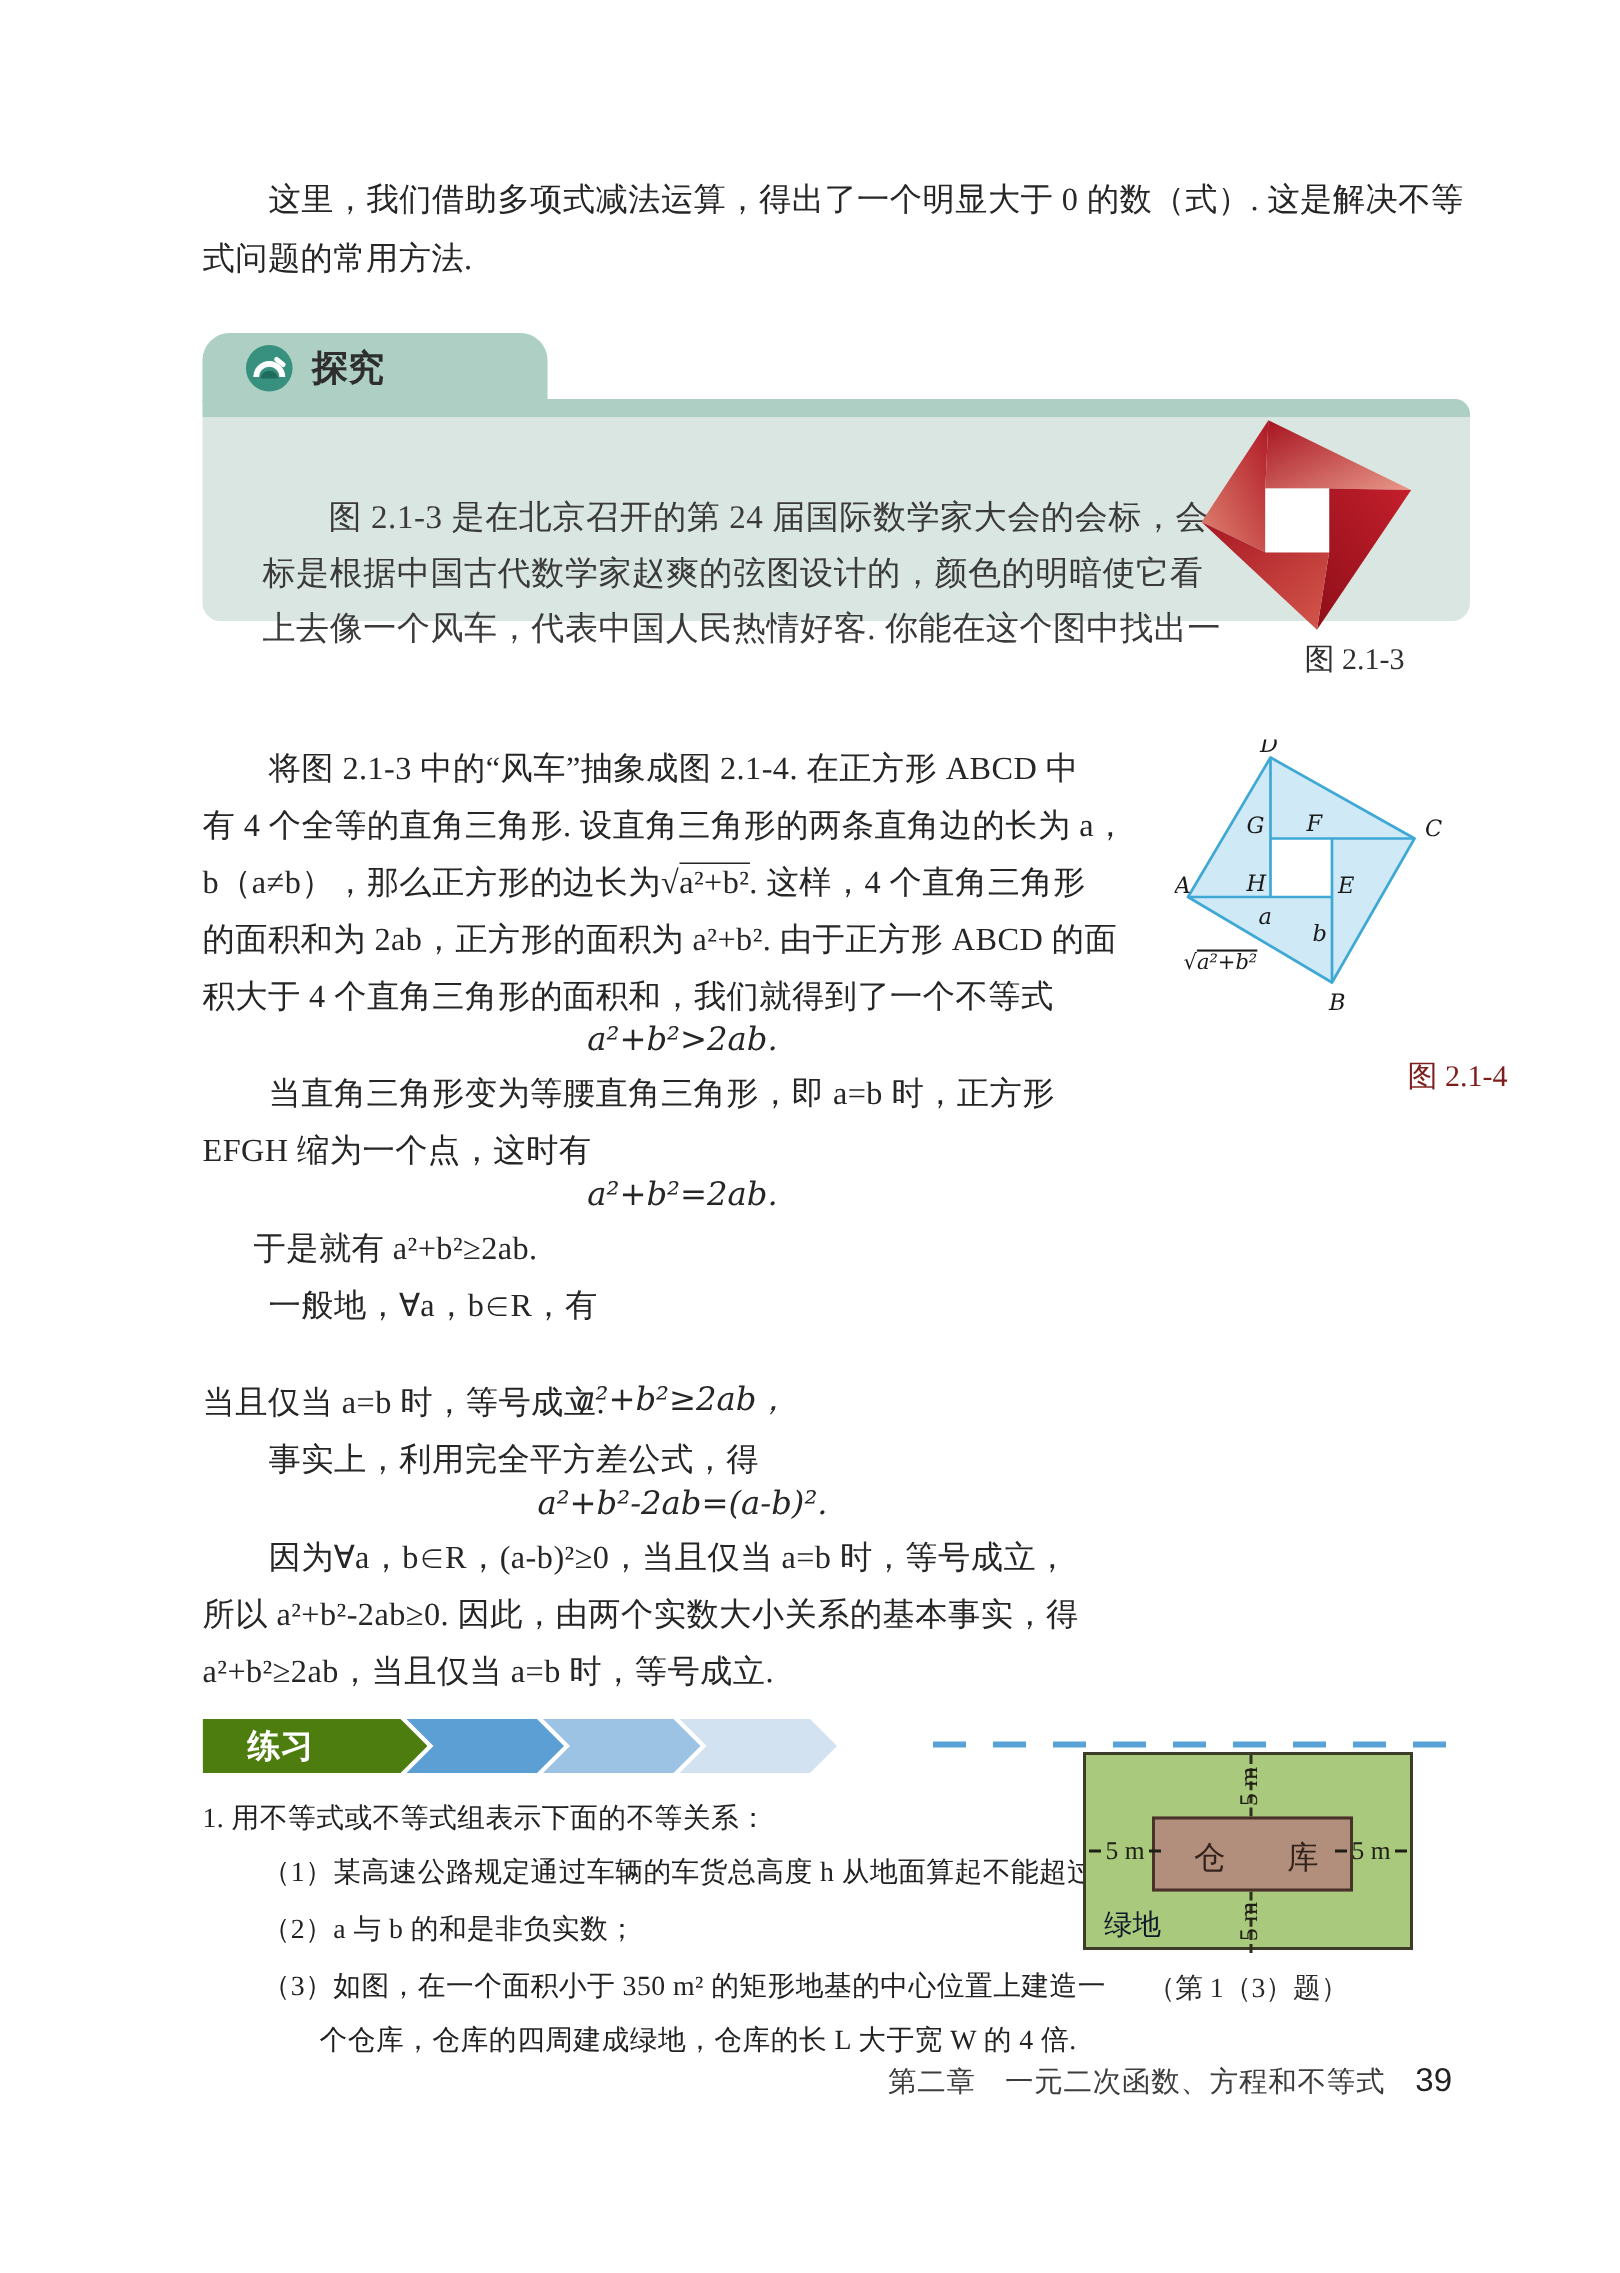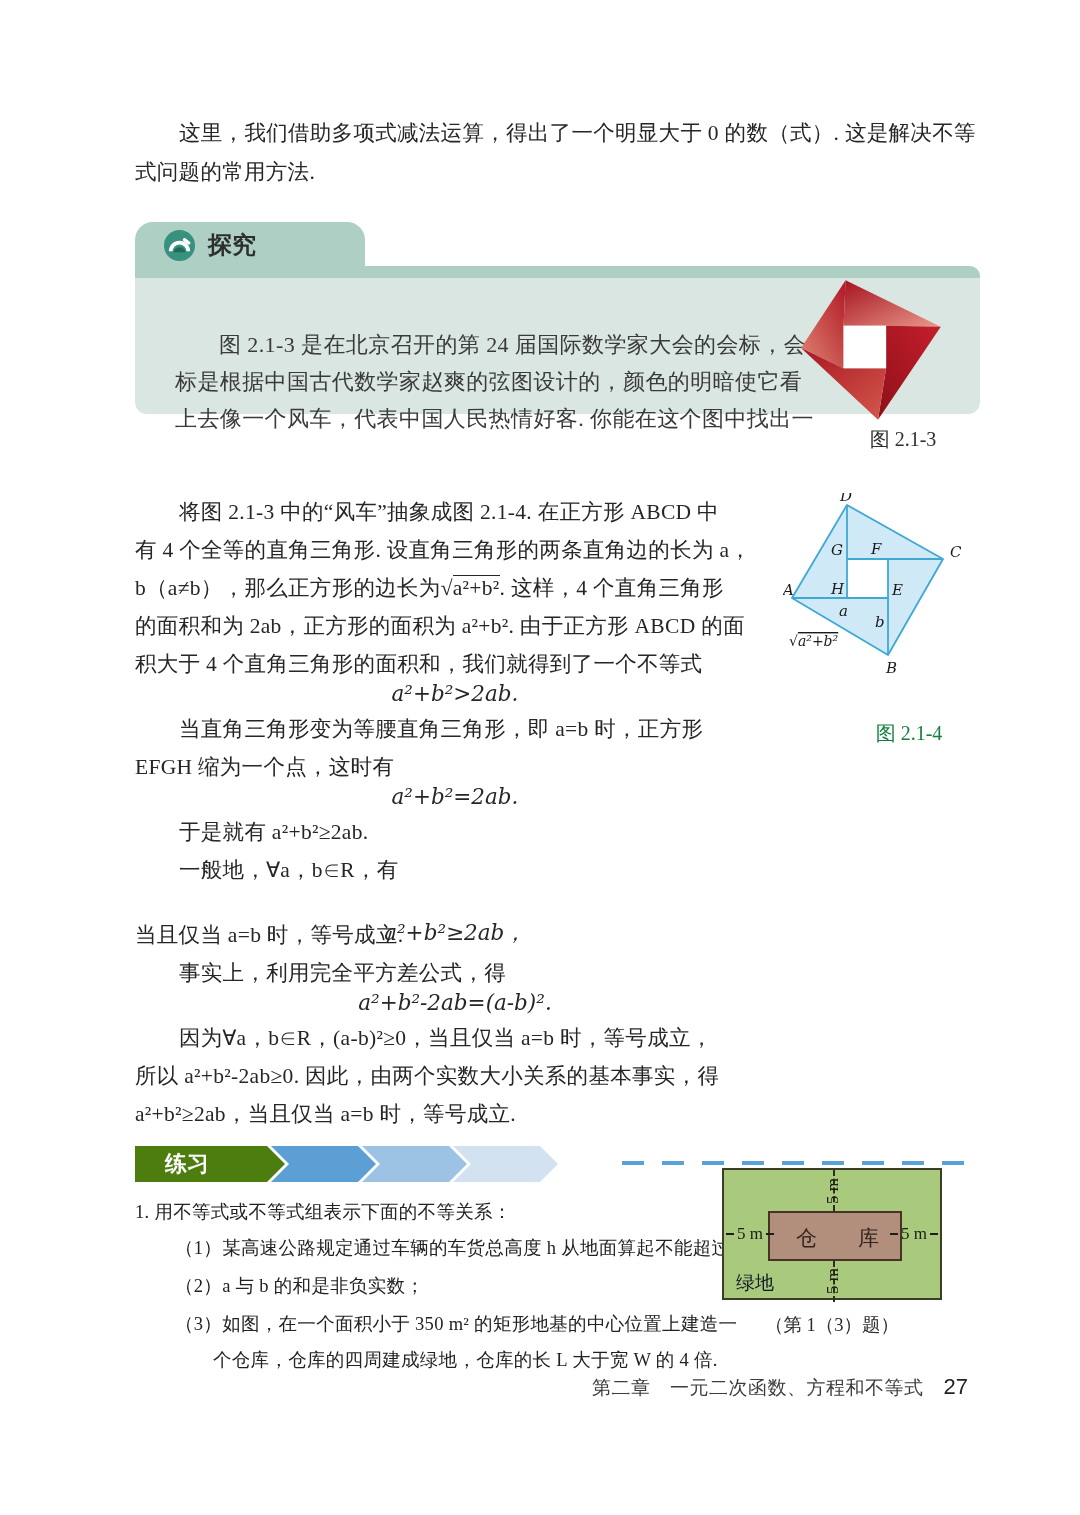--- a/index.html
+++ b/index.html
@@ -21,22 +21,22 @@
   .explore-body { position:absolute; left:0; top:56px; width:845px; height:136px;
                   background:#dae6e1; border-radius:0 0 12px 12px; }
   .explore-tab-label { font-family:"Liberation Sans", sans-serif; font-size:24px; font-weight:600; color:#2e2e2e; }
   .explore-line { position:absolute; white-space:nowrap; font-size:22px; color:#3a3a3a; letter-spacing:.4px; }
   .logo-wrap { position:absolute; left:662px; top:52px; width:162px; height:152px; }
   .logo-caption { position:absolute; left:688px; top:204px; width:160px; text-align:center;
                   font-size:20px; color:#2f2f2f; }
 
   
   .fig4-wrap { position:absolute; left:783px; top:493px; width:192px; height:215px; }
-  .fig4-caption { position:absolute; left:813px; top:720px; width:192px; text-align:center;
-                  font-size:20px; color:#15803d; white-space:nowrap; }
+  .fig4-caption { position:absolute; left:813px; top:704px; width:192px; text-align:right;
+                  font-size:20px; color:#7f1d1d; white-space:nowrap; }
 
   
   .practice-banner { position:absolute; left:135px; top:1146px; height:36px; display:flex; }
   .chev { height:36px; }
   .chev1 { width:150px; background:#4d7c0f;
            clip-path:polygon(0 0, calc(100% - 18px) 0, 100% 50%, calc(100% - 18px) 100%, 0 100%);
            display:flex; align-items:center; padding-left:30px; }
   .chevn { width:105px; margin-left:-14px;
            clip-path:polygon(0 0, calc(100% - 18px) 0, 100% 50%, calc(100% - 18px) 100%, 0 100%, 18px 50%); }
   .chev2 { background:#5b9fd4; } .chev3 { background:#9cc3e3; } .chev4 { background:#d2e2f1; }
@@ -132,21 +132,21 @@
 <div class="line" style="left:135px; top:573px;">
   <span>b（a≠b），那么正方形的边长为</span><span class="sqrt-wrap"><span>√</span><span class="sqrt-rad">a²+b²</span></span><span>. 这样，4 个直角三角形</span>
 </div>
 <div class="line" style="left:135px; top:611px;">的面积和为 2ab，正方形的面积为 a²+b². 由于正方形 ABCD 的面</div>
 <div class="line" style="left:135px; top:649px;">积大于 4 个直角三角形的面积和，我们就得到了一个不等式</div>
 <div class="formula" style="top:681px;">a²+b²&gt;2ab.</div>
 
 <div class="line indent" style="left:135px; top:714px;">当直角三角形变为等腰直角三角形，即 a=b 时，正方形</div>
 <div class="line" style="left:135px; top:752px;">EFGH 缩为一个点，这时有</div>
 <div class="formula" style="top:784px;">a²+b²=2ab.</div>
-<div class="line indent" style="left:135px; top:817px;">于是就有 a²+b²≥2ab.</div>
+<div class="line indent" style="left:125px; top:817px;">于是就有 a²+b²≥2ab.</div>
 <div class="line indent" style="left:135px; top:855px;">一般地，∀a，b∈R，有</div>
 <div class="formula" style="top:887px;margin-top:31px;">a²+b²≥2ab，</div>
 <div class="line" style="left:135px; top:920px;">当且仅当 a=b 时，等号成立.</div>
 <div class="line indent" style="left:135px; top:958px;">事实上，利用完全平方差公式，得</div>
 <div class="formula" style="top:990px;">a²+b²-2ab=(a-b)².</div>
 <div class="line indent" style="left:135px; top:1023px;">因为∀a，b∈R，(a-b)²≥0，当且仅当 a=b 时，等号成立，</div>
 <div class="line" style="left:135px; top:1061px;">所以 a²+b²-2ab≥0. 因此，由两个实数大小关系的基本事实，得</div>
 <div class="line" style="left:135px; top:1099px;">a²+b²≥2ab，当且仅当 a=b 时，等号成立.</div>
 
 <div class="fig4-wrap">
@@ -206,14 +206,14 @@
       <span class="tick"></span>
       <span>5 m</span>
       <span class="tick"></span>
     </span>
   <span class="wh-green-label">绿地</span>
 </div>
 <div class="wh-caption">（第 1（3）题）</div>
 
 <div class="page-footer">
   <span class="footer-chapter">第二章　一元二次函数、方程和不等式</span>
-  <span class="footer-page">27</span>
+  <span class="footer-page">39</span>
 </div>
 
 </body></html>

